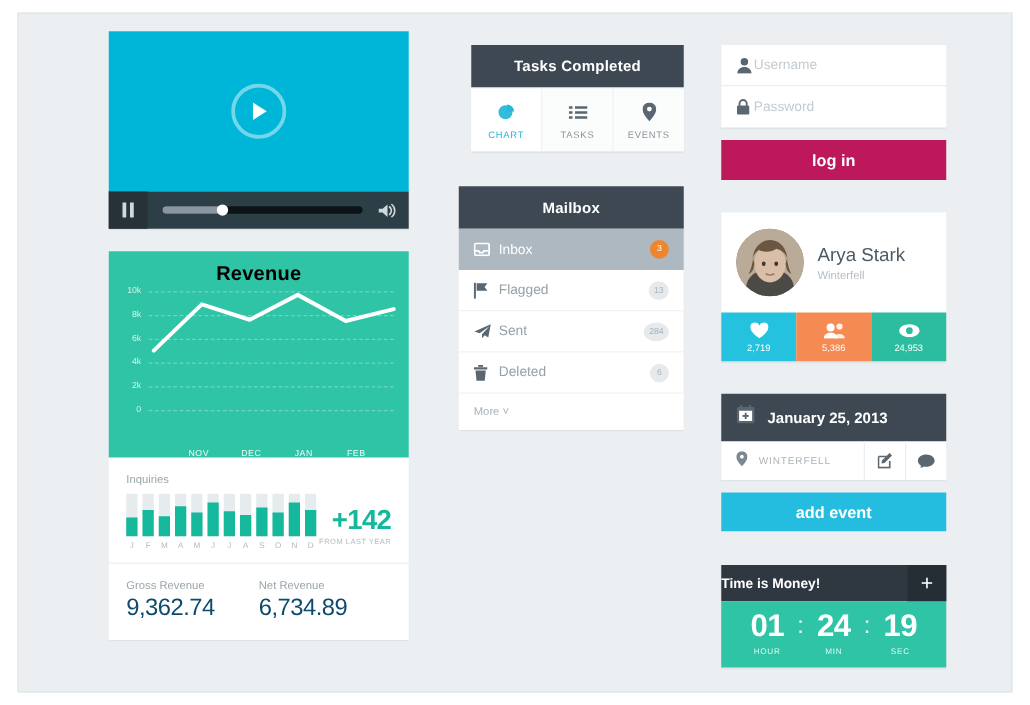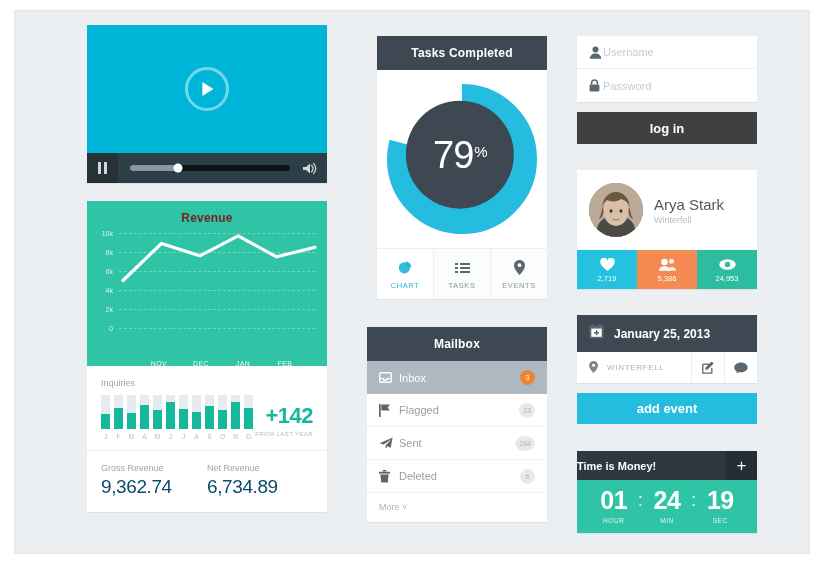--- a/index.html
+++ b/index.html
@@ -90,22 +90,22 @@
     box-shadow: 0 1px 1px rgba(0,0,0,.06);
   }
   .rev-chart {
     background: #2ec4a5;
     height: 165px;
     position: relative;
     padding-top: 10px;
   }
   .rev-title {
     text-align: center;
-    color: #7f1d1d;
-    font-size: 12px;
+    color: #000000;
+    font-size: 16px;
     font-weight: bold;
     letter-spacing: .2px;
   }
   .plot { position: absolute; left: 0; top: 26px; width: 240px; height: 112px; }
   .ytick {
     position: absolute;
     font-size: 7px;
     color: rgba(255,255,255,.8);
     text-align: right;
     width: 22px;
@@ -239,21 +239,21 @@
     border: 0; outline: 0; flex: 1;
     font-family: "Liberation Sans", sans-serif;
     font-size: 11px; color: #5b6770;
     background: transparent;
   }
   .field input::placeholder { color: #c3cbd0; }
   .btn-login {
     margin-top: 10px;
     width: 100%;
     height: 32px;
-    background: #404040;
+    background: #be185d;
     border: 0;
     color: #ffffff;
     font-family: "Liberation Sans", sans-serif;
     font-size: 13px; font-weight: bold;
     cursor: pointer;
   }
 
   .profile { margin-top: 26px; background: #ffffff; box-shadow: 0 1px 1px rgba(0,0,0,.06); }
   .profile-top { display: flex; align-items: center; padding: 13px 12px; }
   .avatar {
@@ -459,29 +459,20 @@
           <div class="rev-num-val">6,734.89</div>
         </div>
       </div>
     </div>
   </div>
 
   <div class="col" id="col-mid">
 
     <div class="tasks-card">
       <div class="card-header">Tasks Completed</div>
-      <div class="donut-wrap">
-        <svg class="donut" width="150" height="150" viewBox="0 0 150 150">
-          <circle cx="75" cy="75" r="60" fill="none" stroke="#ffffff" stroke-width="30"></circle>
-          <circle id="donut-arc" cx="75" cy="75" r="60" fill="none" stroke="#24bde0" stroke-width="30" transform="rotate(-90 75 75)" stroke-dasharray="297.82298356031237 376.99111843077515"></circle>
-        </svg>
-        <div class="donut-center">
-          <div class="donut-pct"><span>79</span><sup>%</sup></div>
-        </div>
-      </div>
       <div class="tabs">
         <div class="tab active">
           <div class="tab-ico">
             <svg width="14" height="14" viewBox="0 0 14 14">
               <path d="M6.4 1.2A5.6 5.6 0 106.4 12.4 5.6 5.6 0 006.4 1.2z" fill="currentColor" opacity=".95"></path>
               <path d="M7.6 0.6v5.6h5.6A5.6 5.6 0 007.6 0.6z" fill="currentColor"></path>
             </svg>
           </div>
           <div class="tab-label">CHART</div>
         </div>

